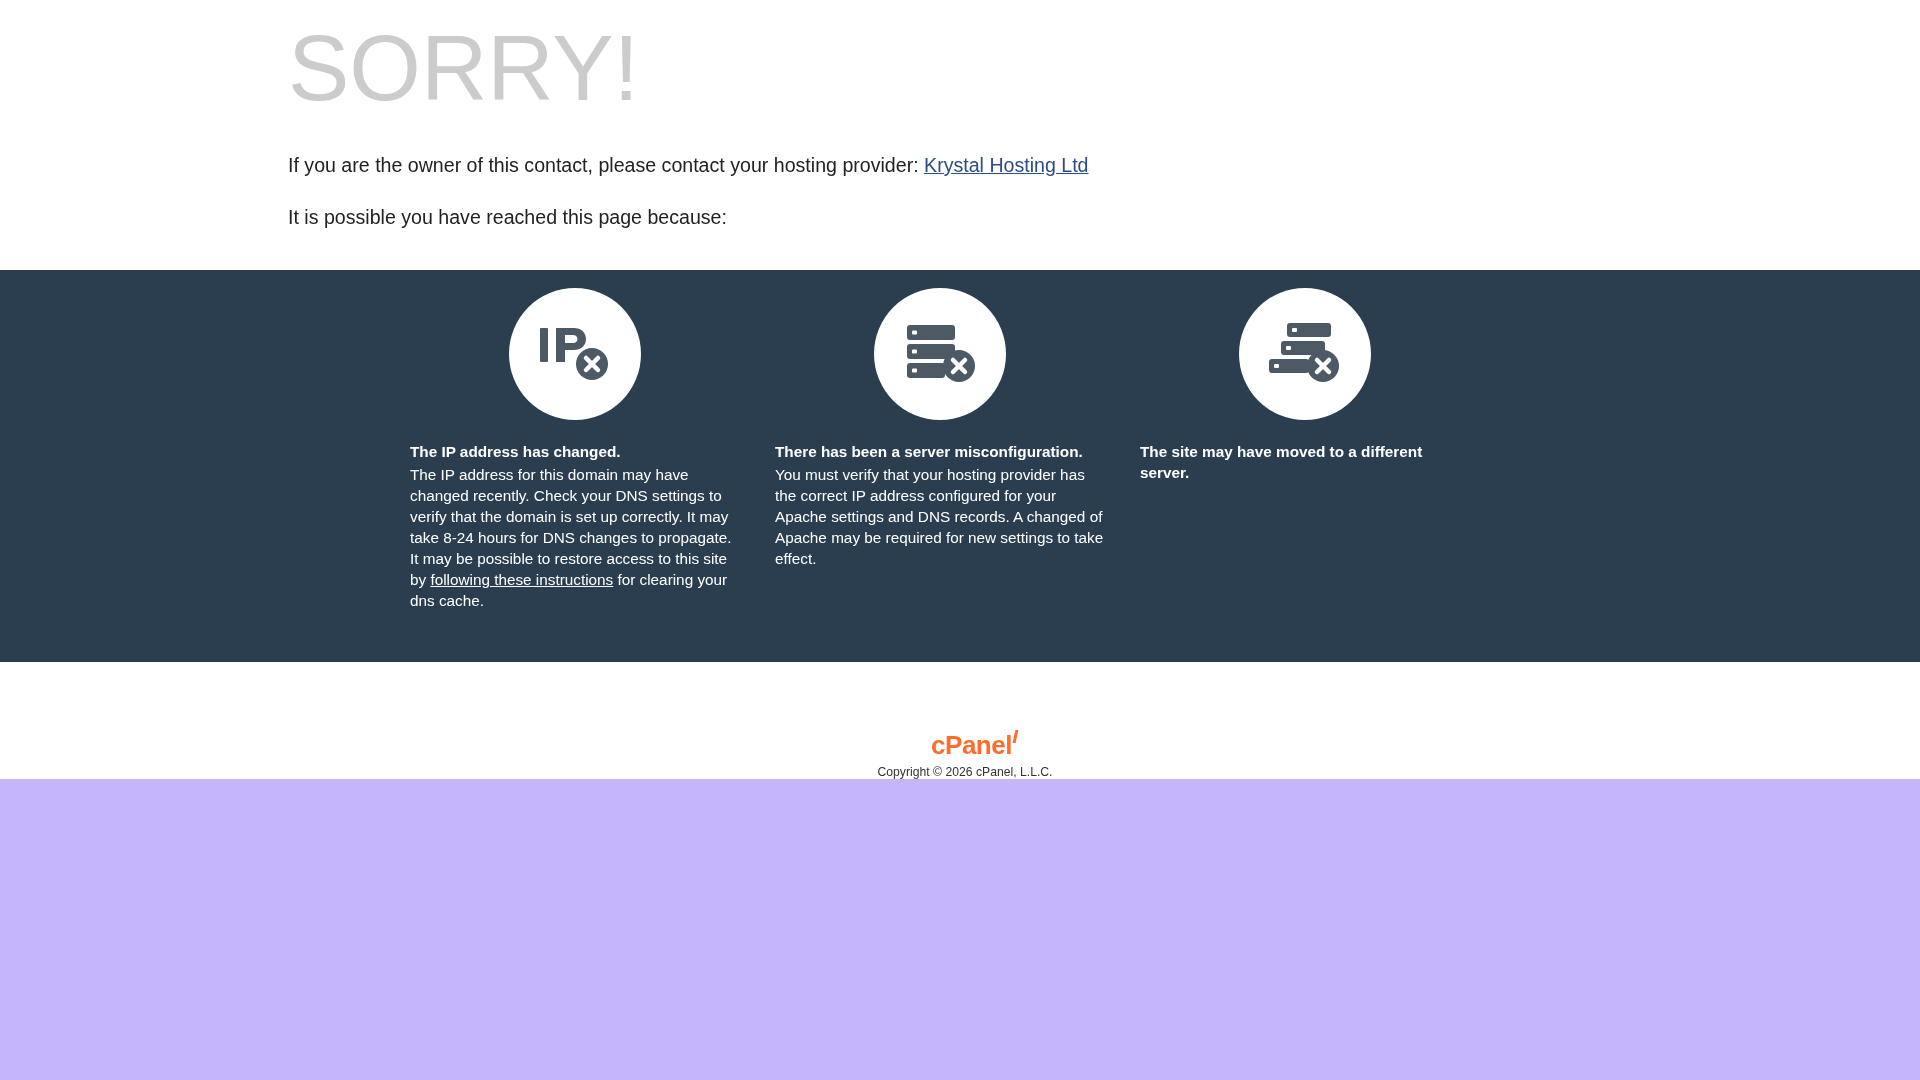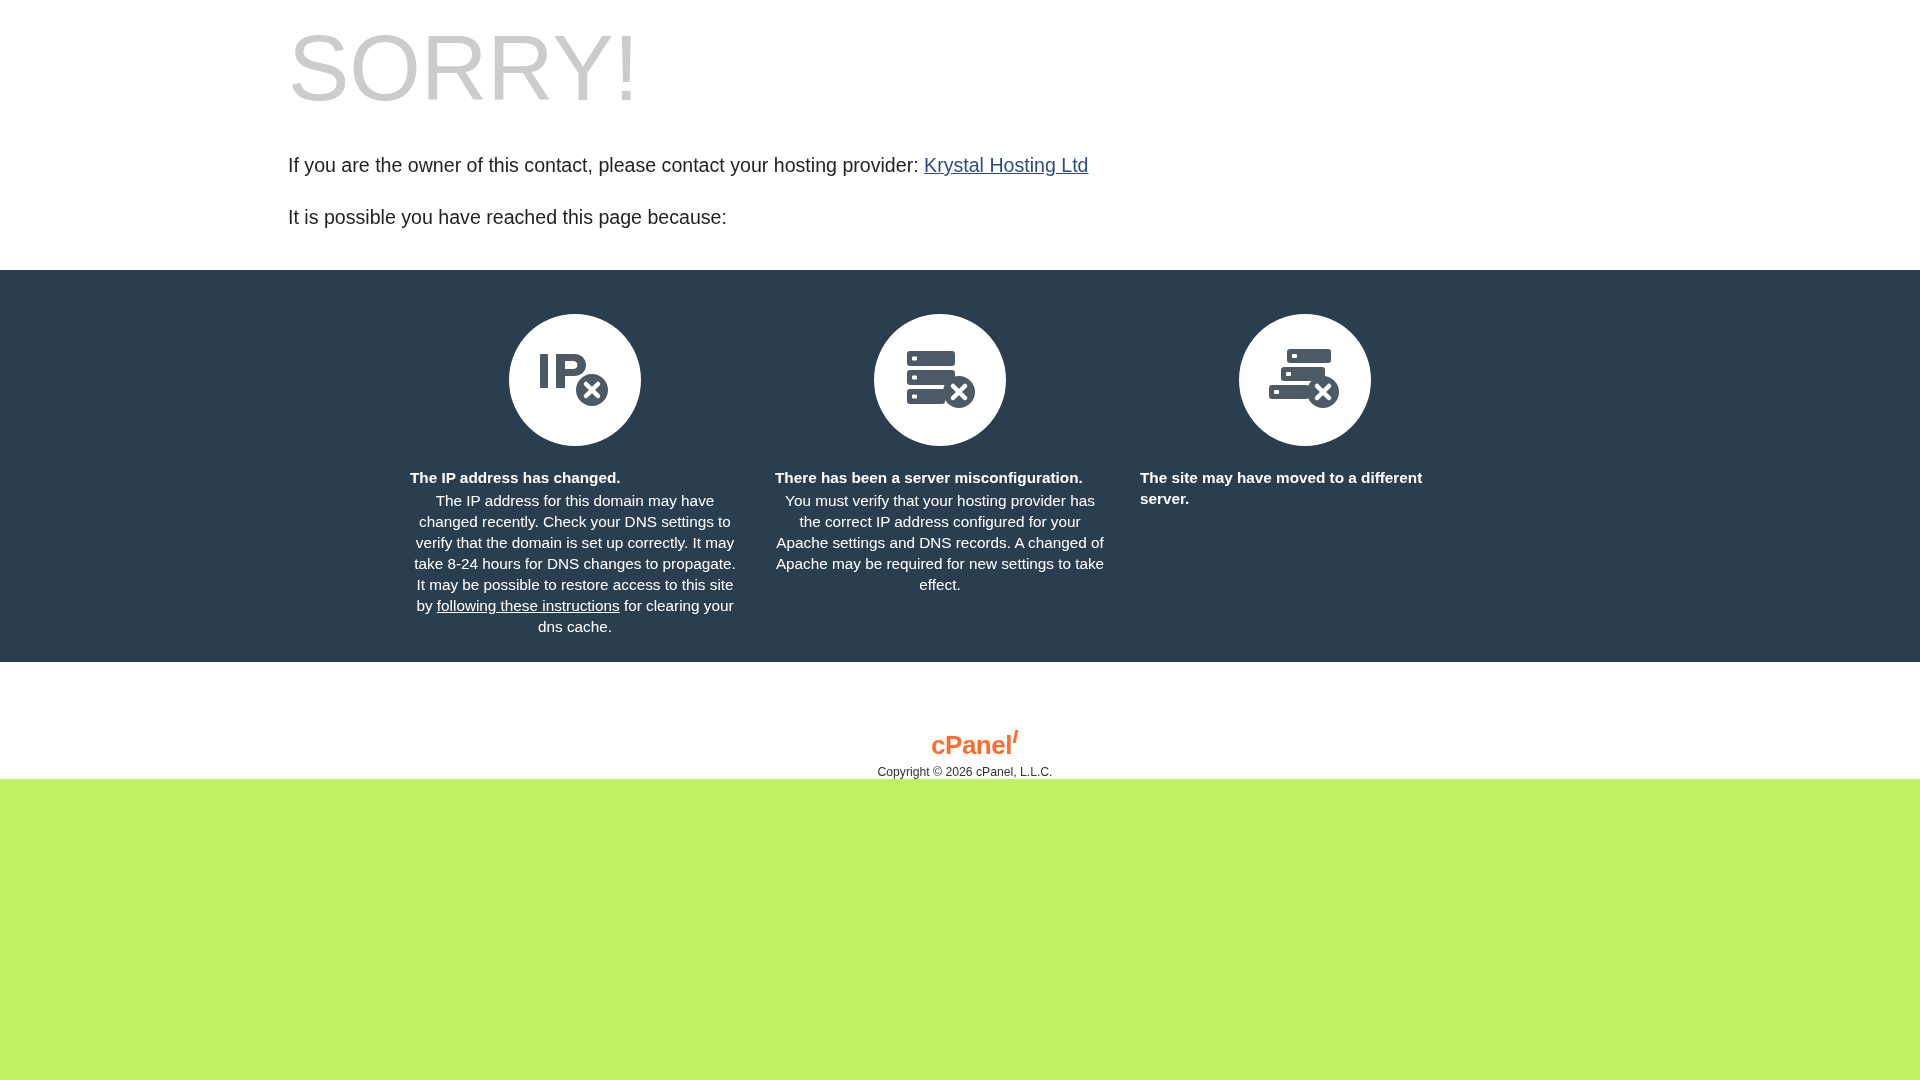--- a/index.html
+++ b/index.html
@@ -10,21 +10,21 @@
     font-family: "Liberation Sans", sans-serif;
   }
   body {
     -webkit-font-smoothing: antialiased;
   }
 
   .page {
     width: 1920px;
     min-height: 1080px;
     position: relative;
-    background: #bef264;
+    background: #c4b5fd;
   }
 
   
   .top-section {
     padding: 0 0 0 288px;
     background: #ffffff;
     height: 270px;
     box-sizing: border-box;
   }
 
@@ -59,21 +59,21 @@
     padding-top: 27px;
     line-height: 1.3;
   }
 
   
   .dark-band {
     background: #2b3e50;
     width: 100%;
     height: 392px;
     box-sizing: border-box;
-    padding-top: 44px;
+    padding-top: 18px;
   }
 
   .cards {
     width: 1100px;
     margin: 0 auto;
     display: flex;
     justify-content: flex-start;
     align-items: flex-start;
   }
 
@@ -101,21 +101,20 @@
     color: #ffffff;
     margin: 0 0 1px 0;
     line-height: 1.35;
   }
 
   .card-body {
     font-size: 15.3px;
     color: #ffffff;
     margin: 0;
     line-height: 1.38;
-    text-align: center;
   }
 
   .card-body a {
     color: #ffffff;
     text-decoration: underline;
   }
 
   
   .footer {
     text-align: center;

